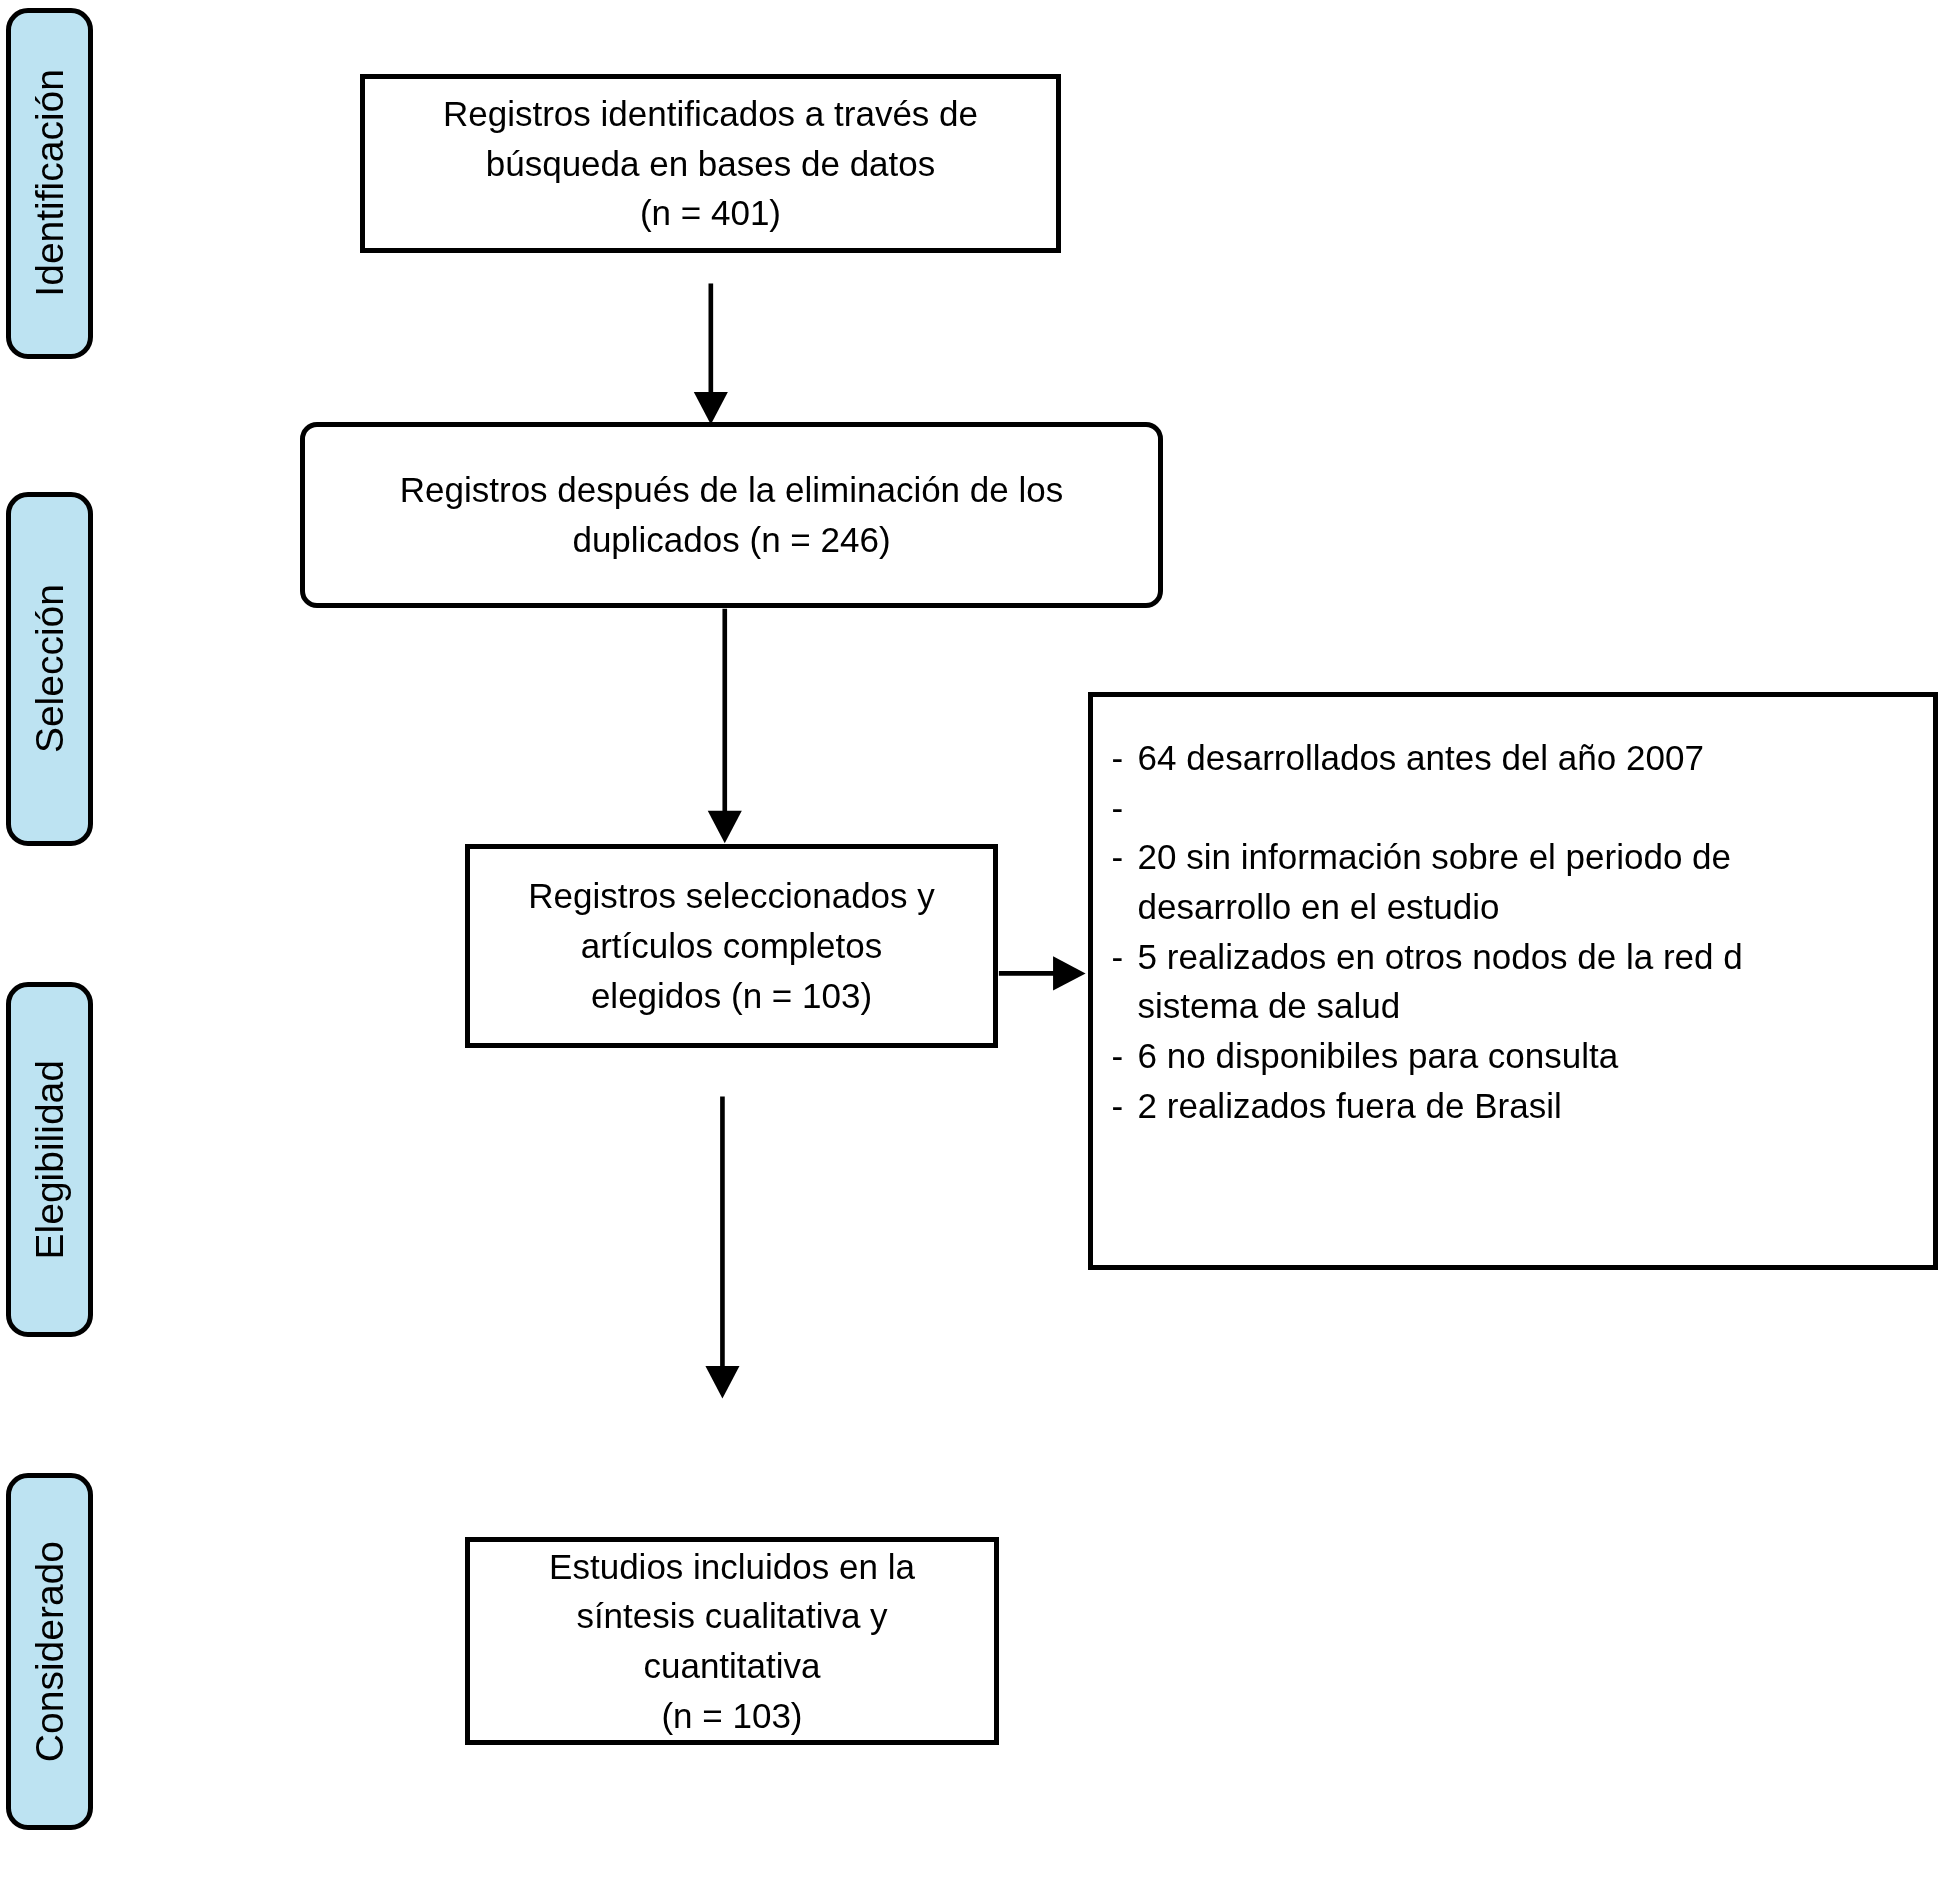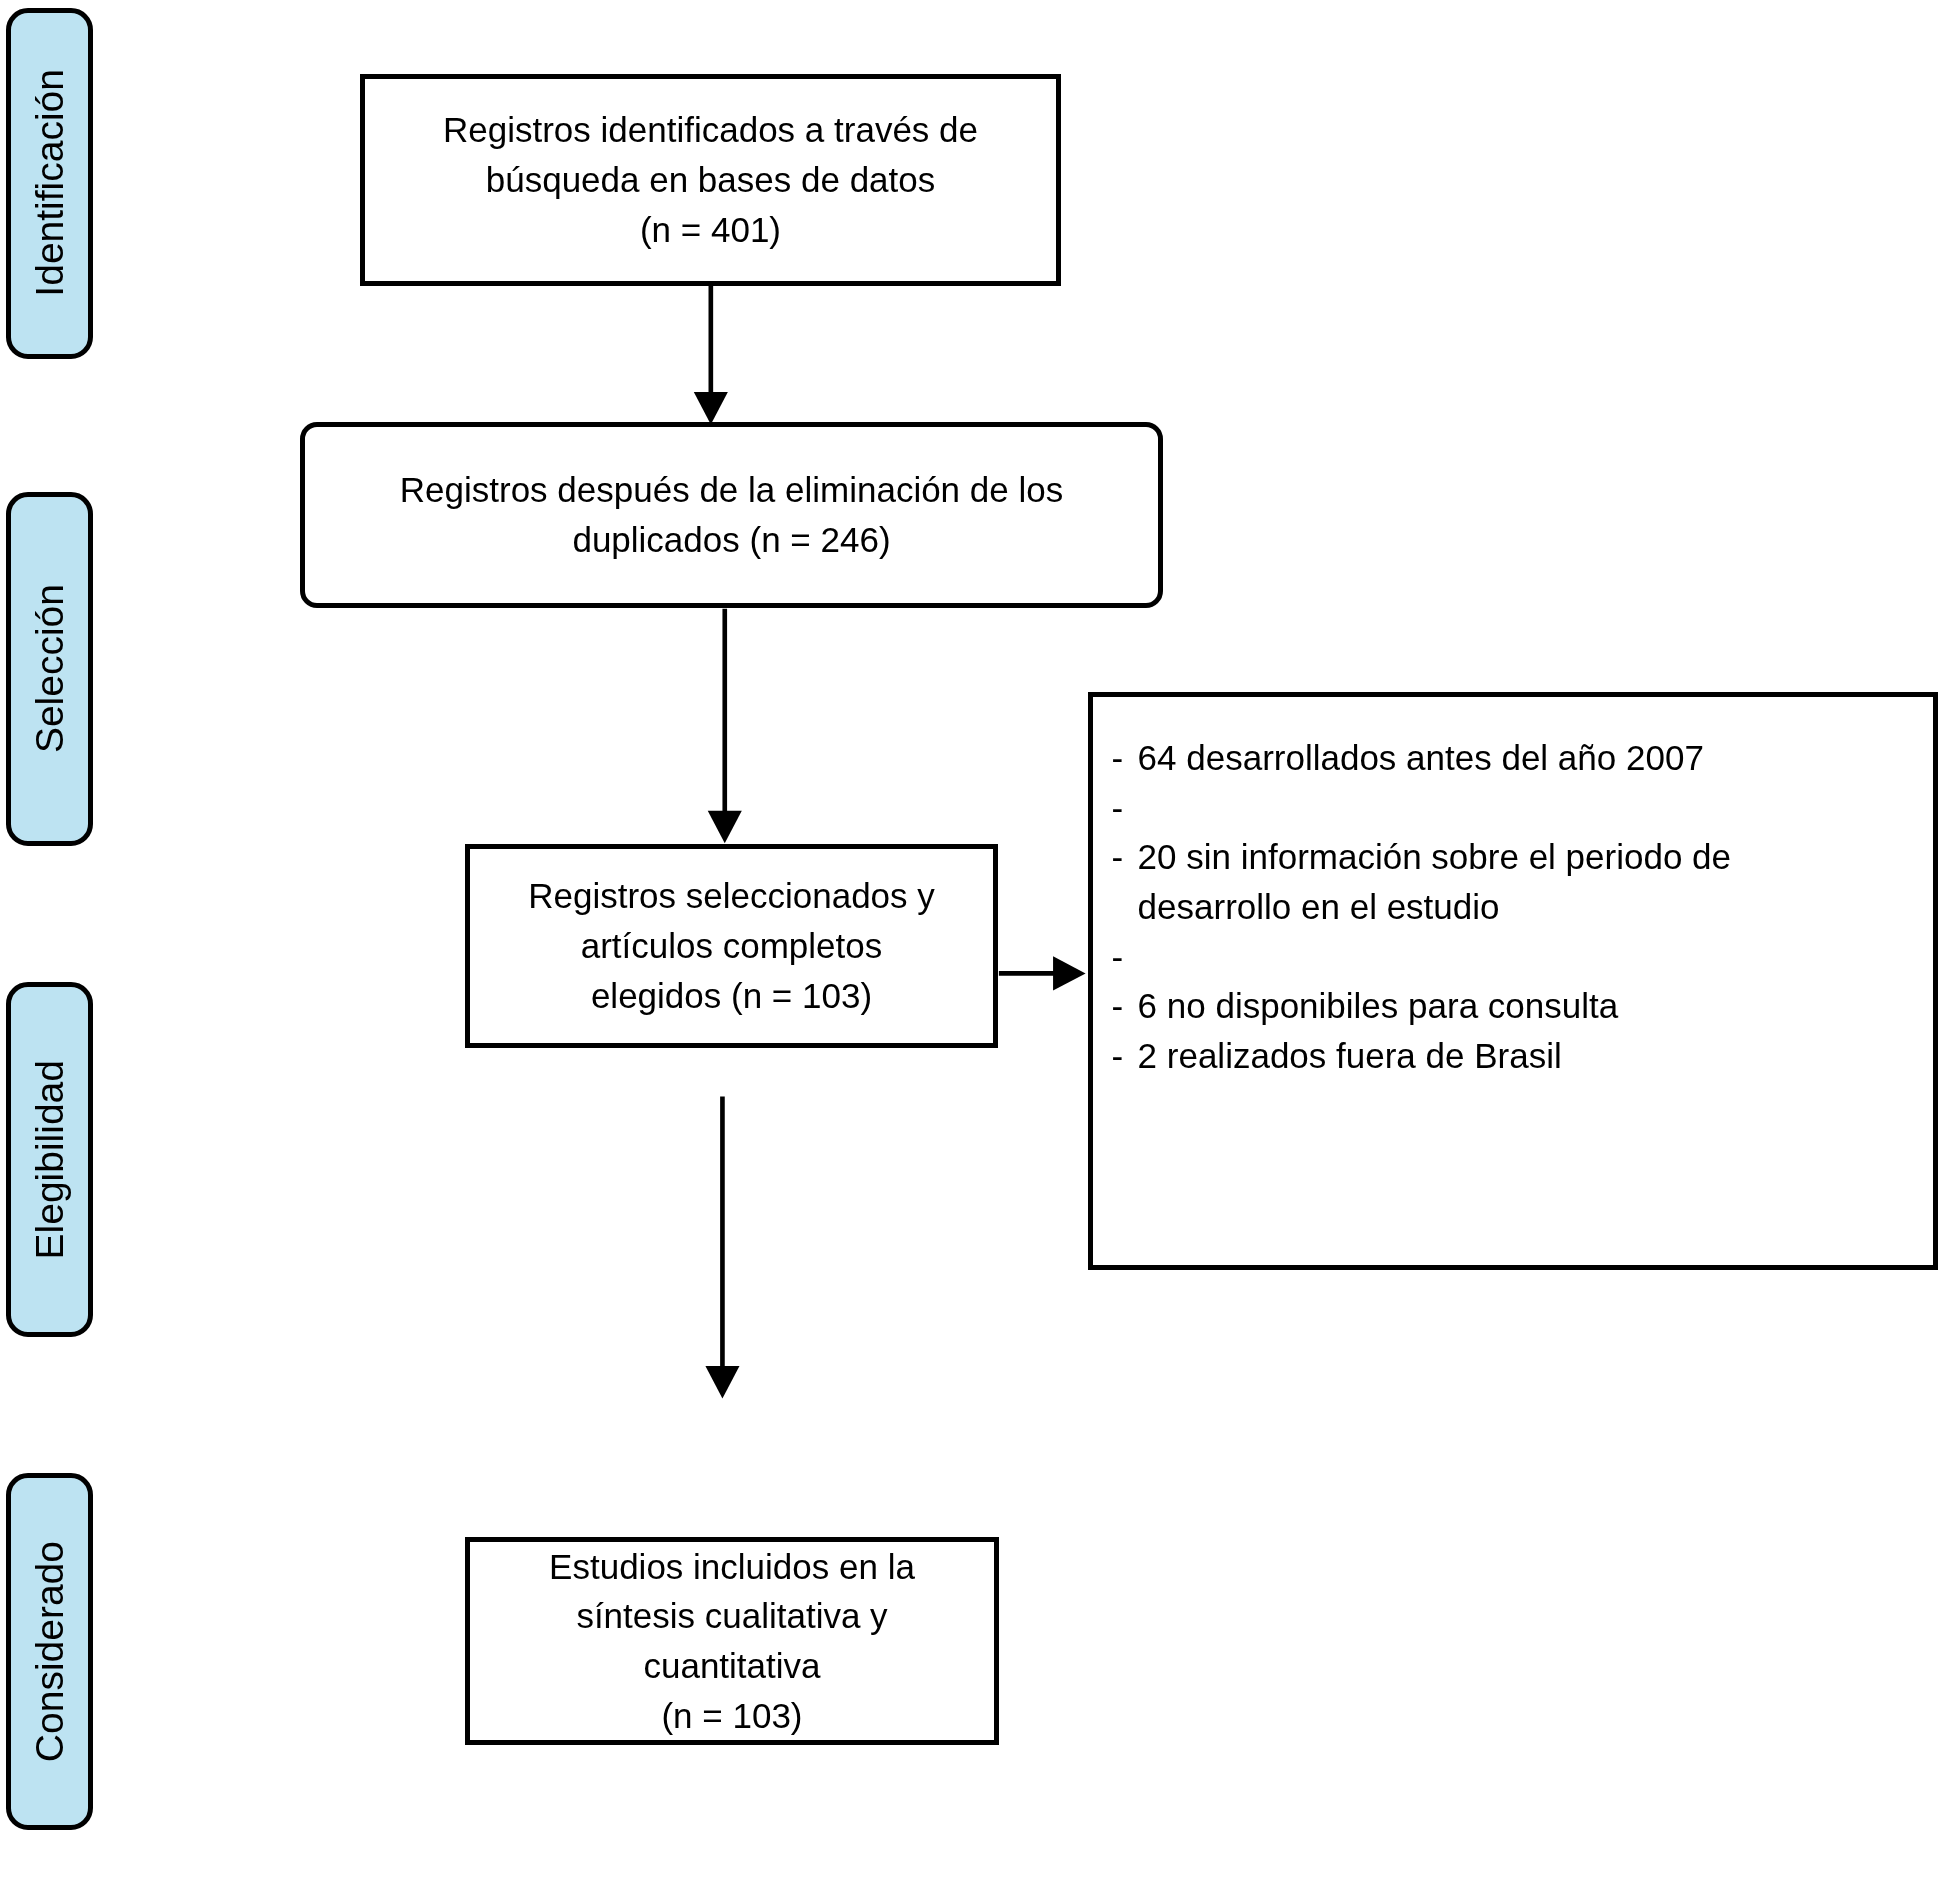--- a/index.html
+++ b/index.html
@@ -46,21 +46,21 @@
     display: flex;
     align-items: center;
     justify-content: center;
   }
   .flowbox .box-text {
     font-size: 35px;
     line-height: 1.42;
     text-align: center;
     white-space: pre-line;
   }
-  .box-identified   { left: 360px;  top: 74px;   width: 701px;  height: 212px; }
+  .box-identified   { left: 360px;  top: 74px;   width: 701px;  height: 179px; }
   .box-deduplicated { left: 300px;  top: 422px;  width: 863px; height: 186px; border-radius: 17px; }
   .box-screened     { left: 465px;  top: 844px; width: 533px;  height: 204px; }
   .box-included     { left: 465px;  top: 1537px; width: 534px;  height: 208px; }
 
   
   .box-excluded {
     position: absolute;
     left: 1088px; top: 692px;
     width: 850px; height: 578px;
     background: #ffffff;
@@ -125,20 +125,22 @@
     <div class="item">
       <span class="bullet">-</span>
     </div>
     <div class="item">
       <span class="bullet">-</span>
       <span class="item-text">20 sin información sobre el periodo de
 desarrollo en el estudio</span>
     </div>
     <div class="item">
       <span class="bullet">-</span>
+      <span class="item-text">5 realizados en otros nodos de la red d
+sistema de salud</span>
     </div>
     <div class="item">
       <span class="bullet">-</span>
       <span class="item-text">6 no disponibiles para consulta</span>
     </div>
     <div class="item">
       <span class="bullet">-</span>
       <span class="item-text">2 realizados fuera de Brasil</span>
     </div>
   </div>

